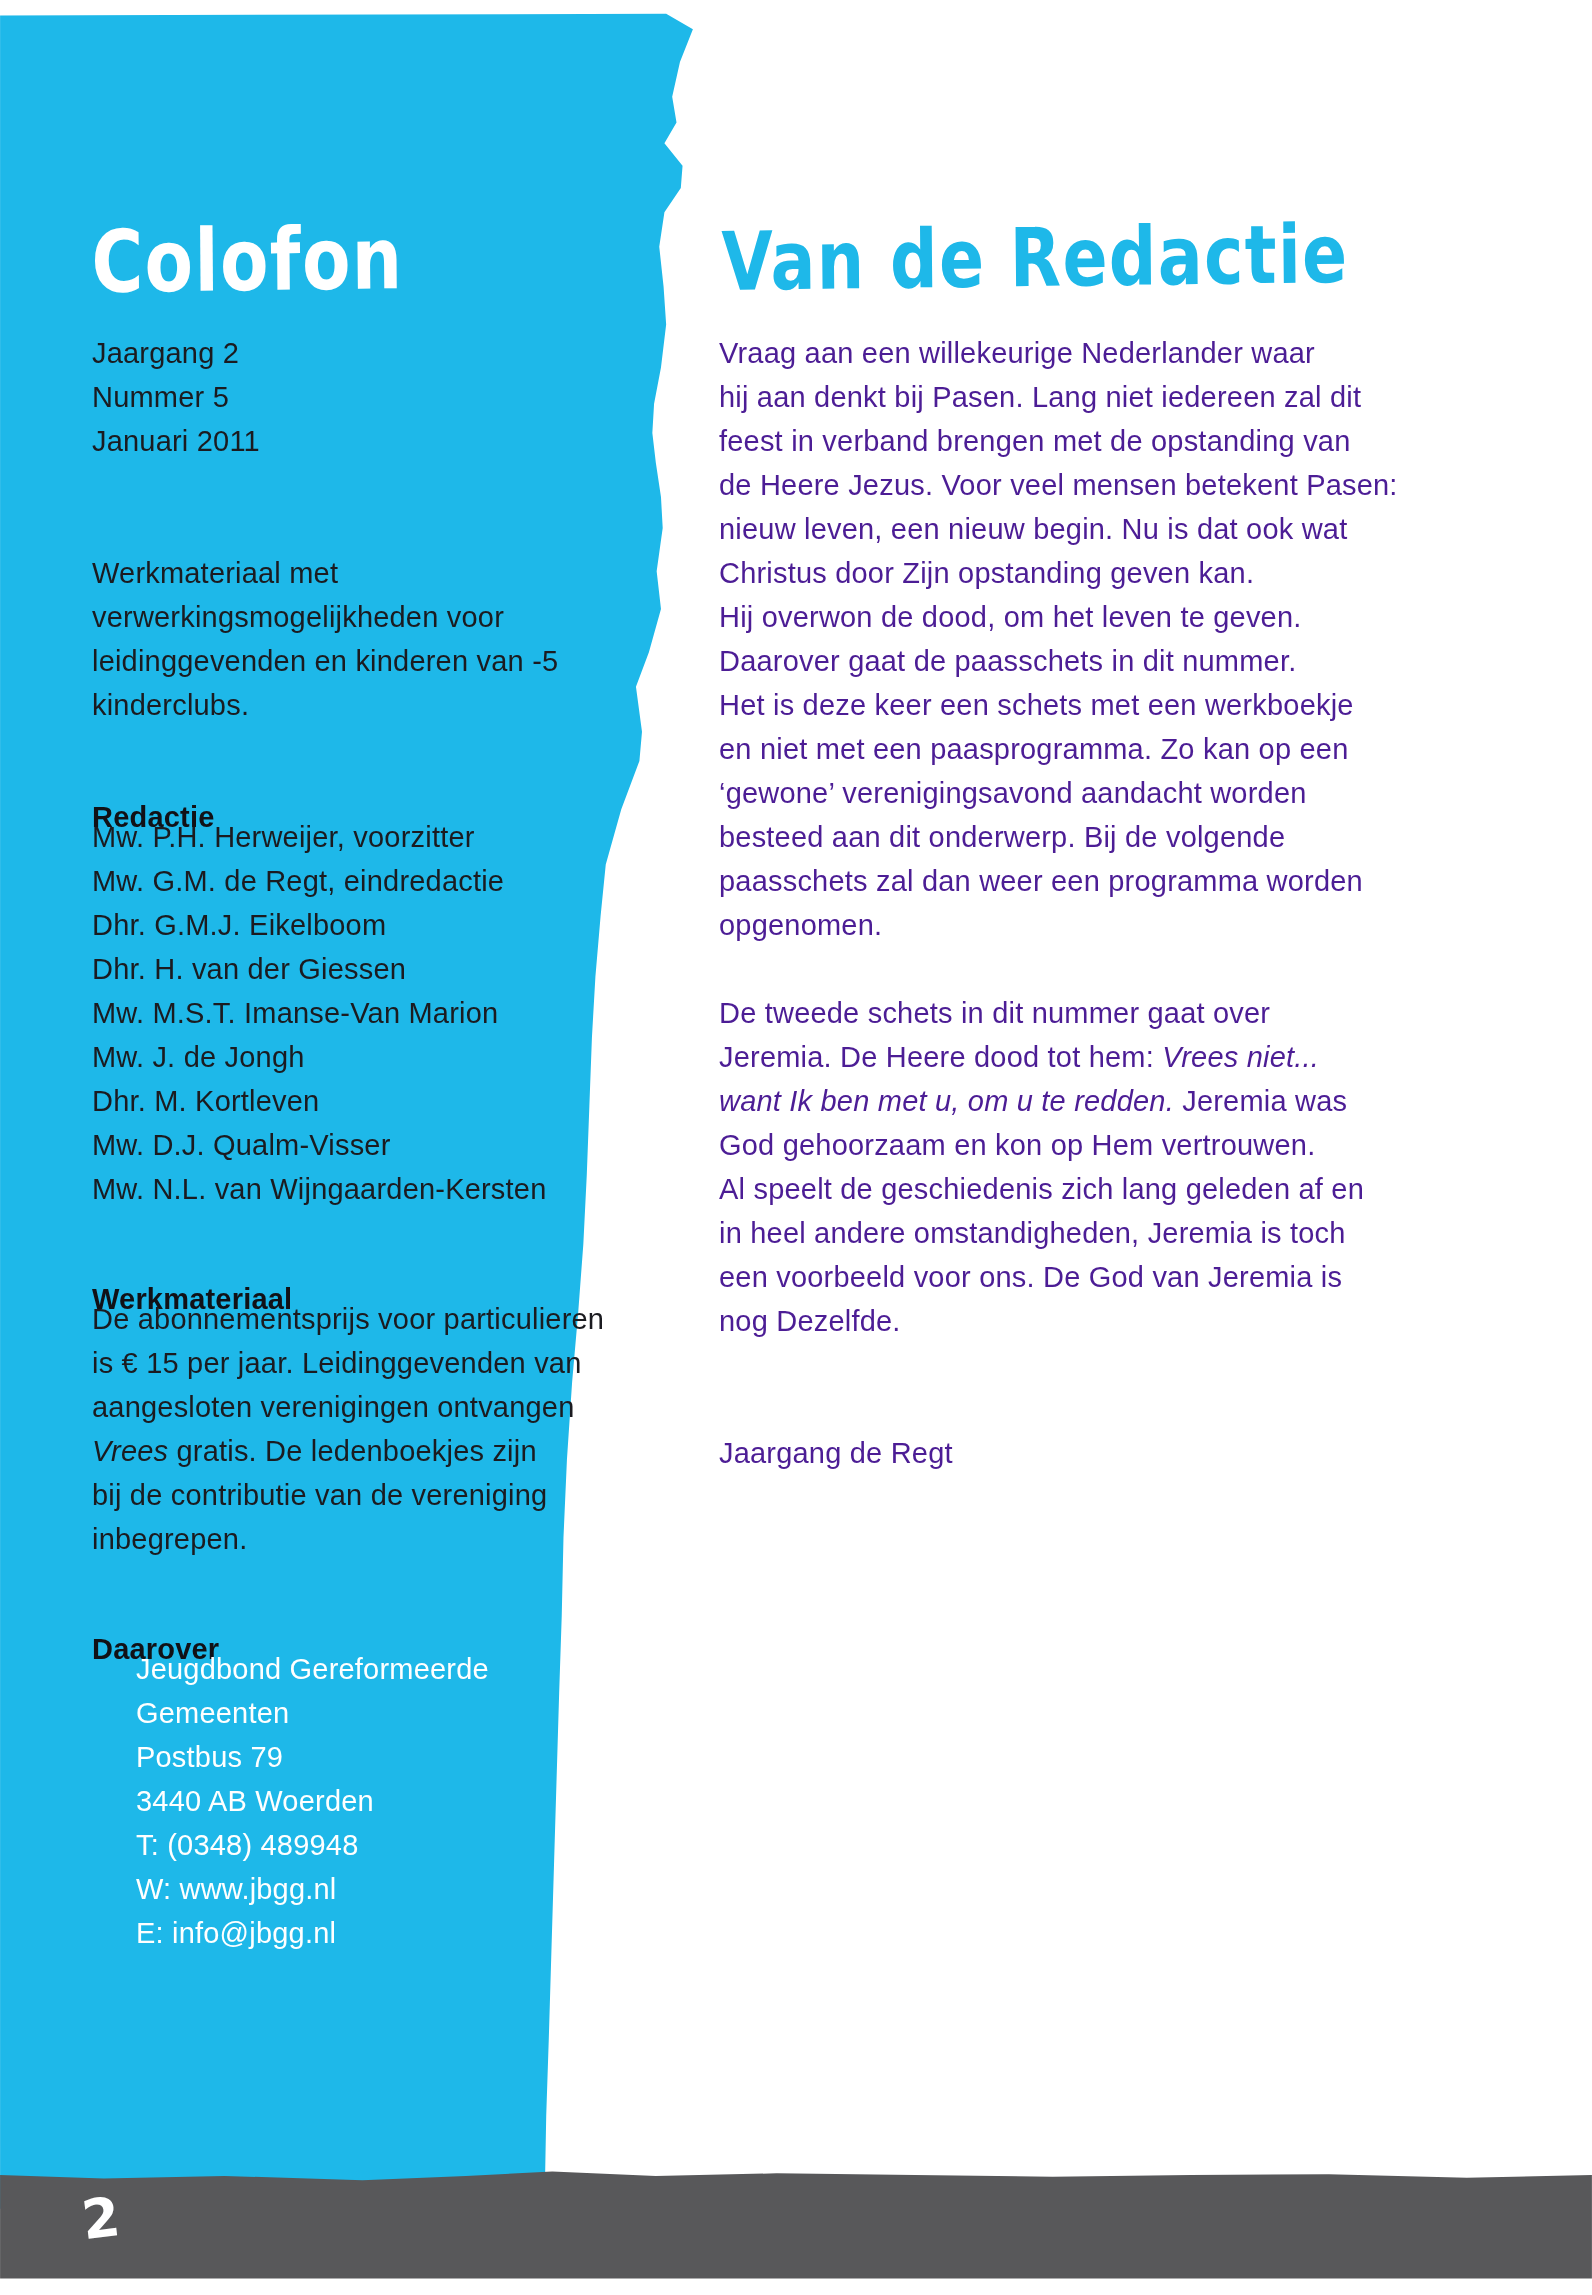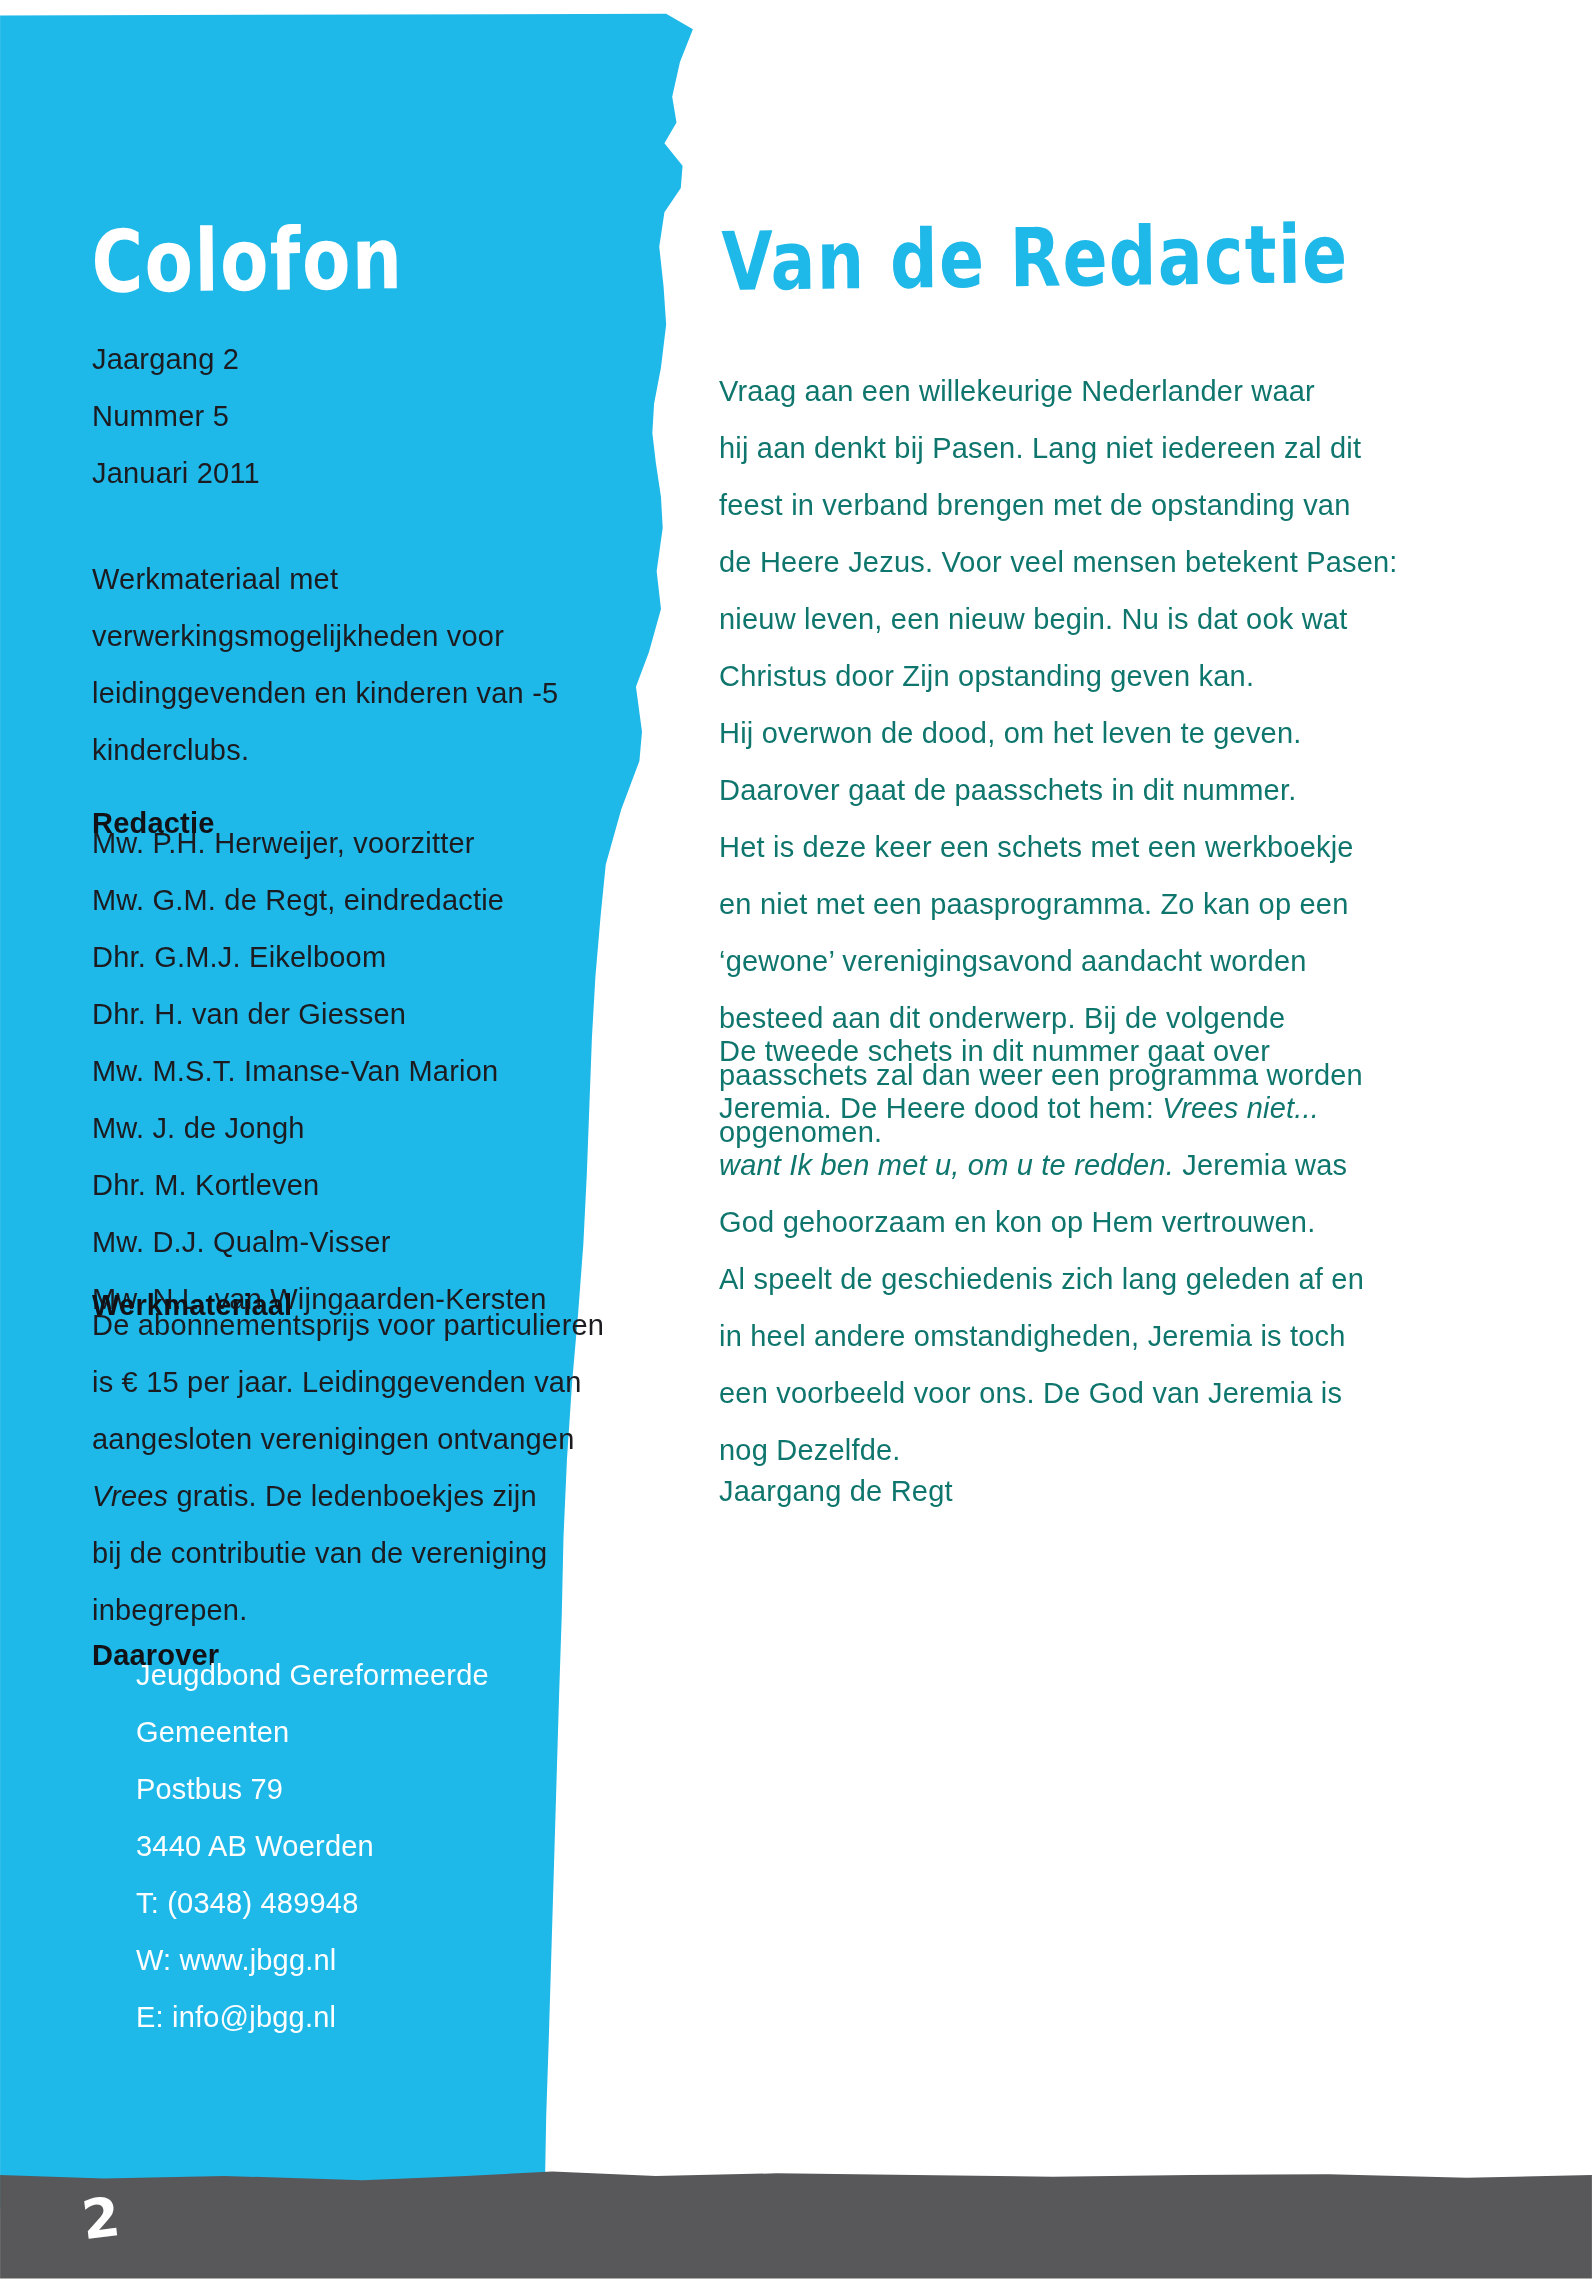--- a/index.html
+++ b/index.html
@@ -11,27 +11,27 @@
     font-family:"Liberation Sans",sans-serif;
     color:#1b1b20;
   }
   .shape-layer{
     position:absolute;left:0;top:0;width:1592px;height:2295px;
     z-index:0;
   }
   .txt{
     position:absolute;
     font-size:29px;
-    line-height:57px;
+    line-height:44px;
     white-space:pre-line;
     z-index:2;
     letter-spacing:0.2px;
   }
   .left-col{left:92px;width:604px;}
-  .right-col{left:719px;width:699px;color:#0f766e;margin-top:32px;}
+  .right-col{left:719px;width:699px;color:#4c1d95;}
   .bold-head{font-weight:bold;color:#111116;margin-top:24px;}
   .white-text{color:#ffffff;margin-left:44px;}
   .it{font-style:italic;}
   .marker{
     position:absolute;
     font-family:"DejaVu Sans",sans-serif;
     font-weight:bold;
     letter-spacing:1.7px;
     transform:scaleX(0.82) rotate(-0.6deg);
     transform-origin:left top;

